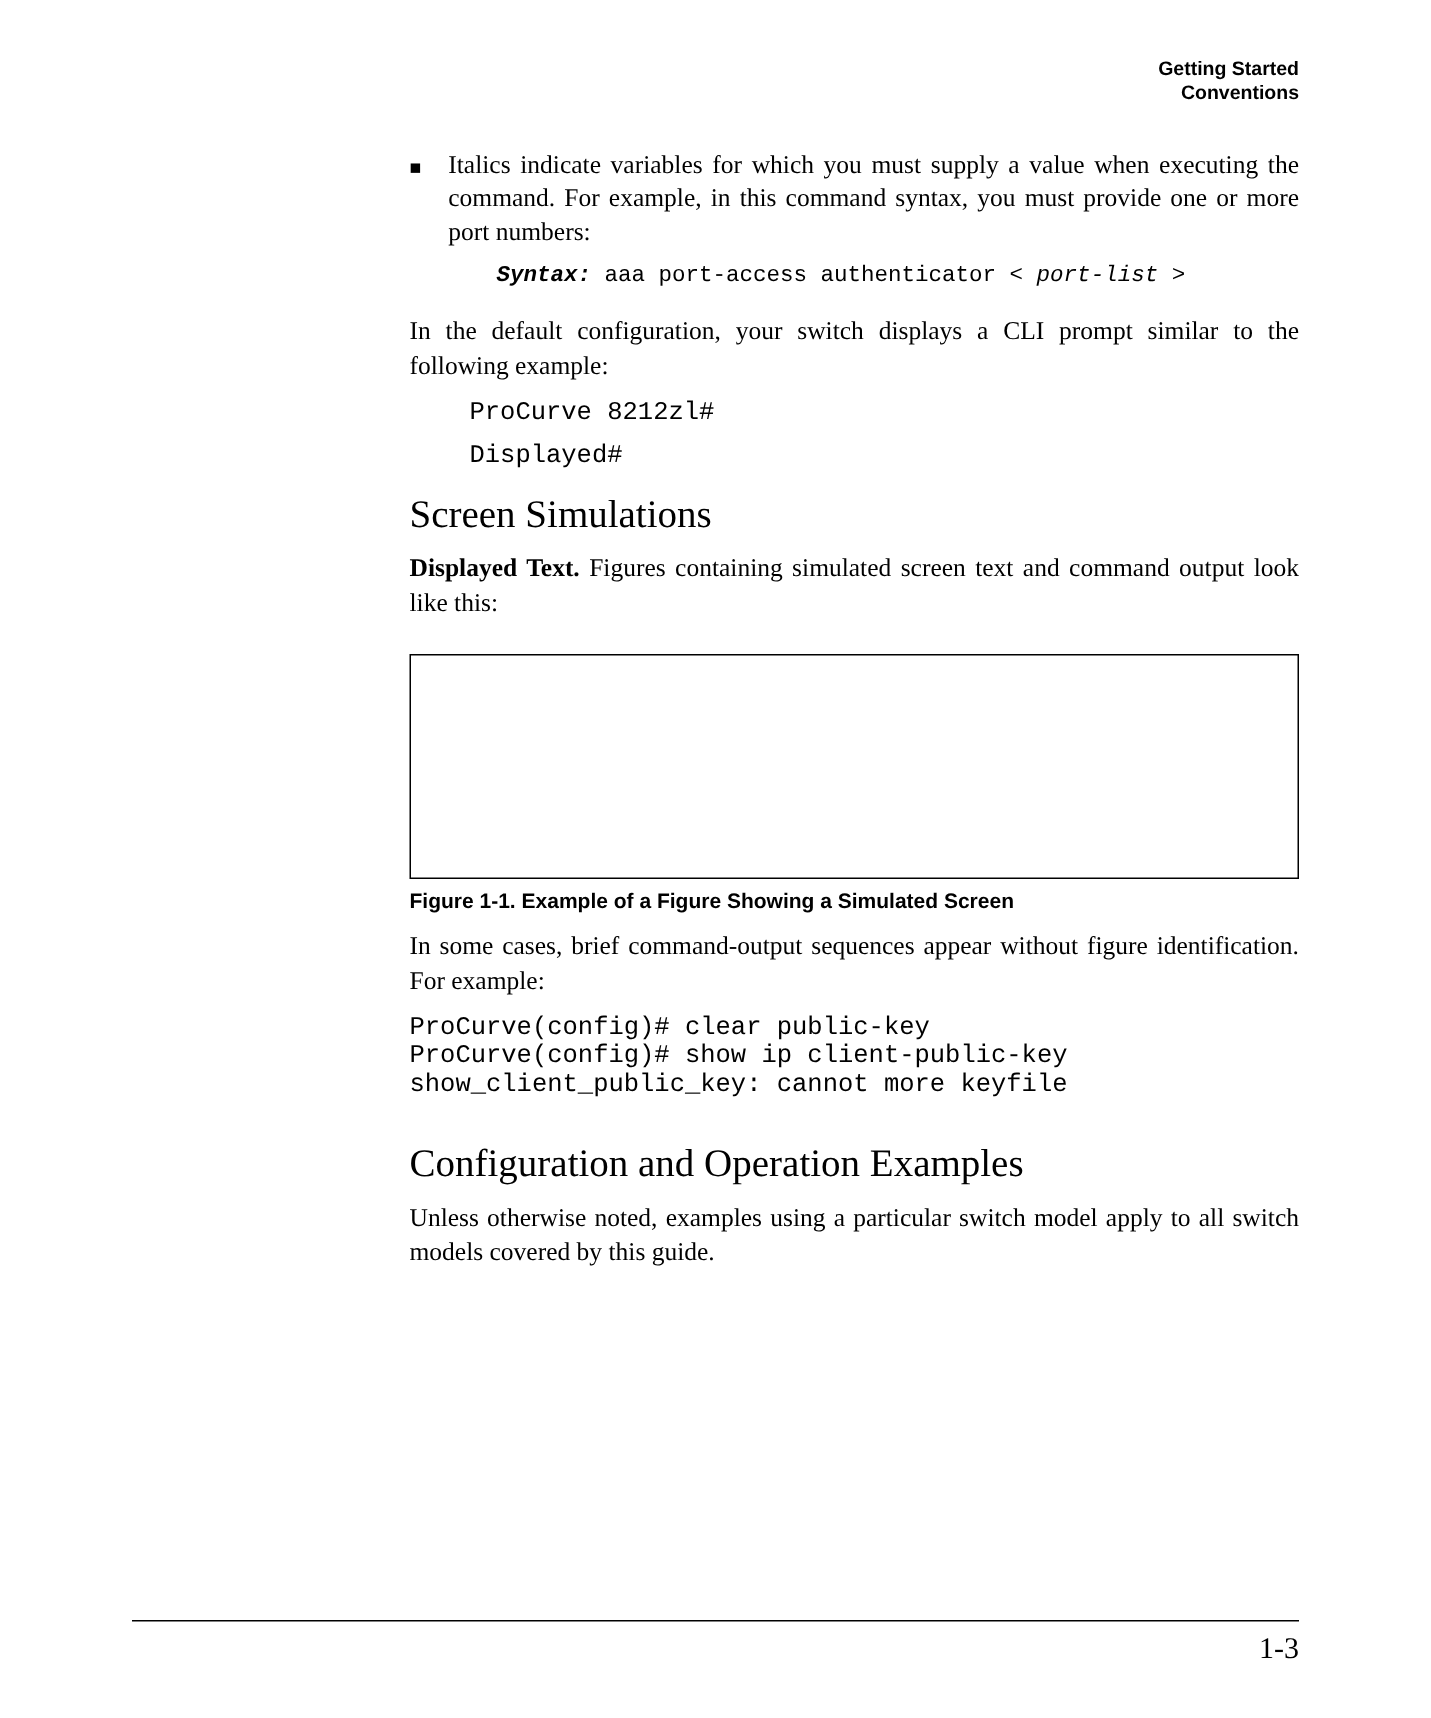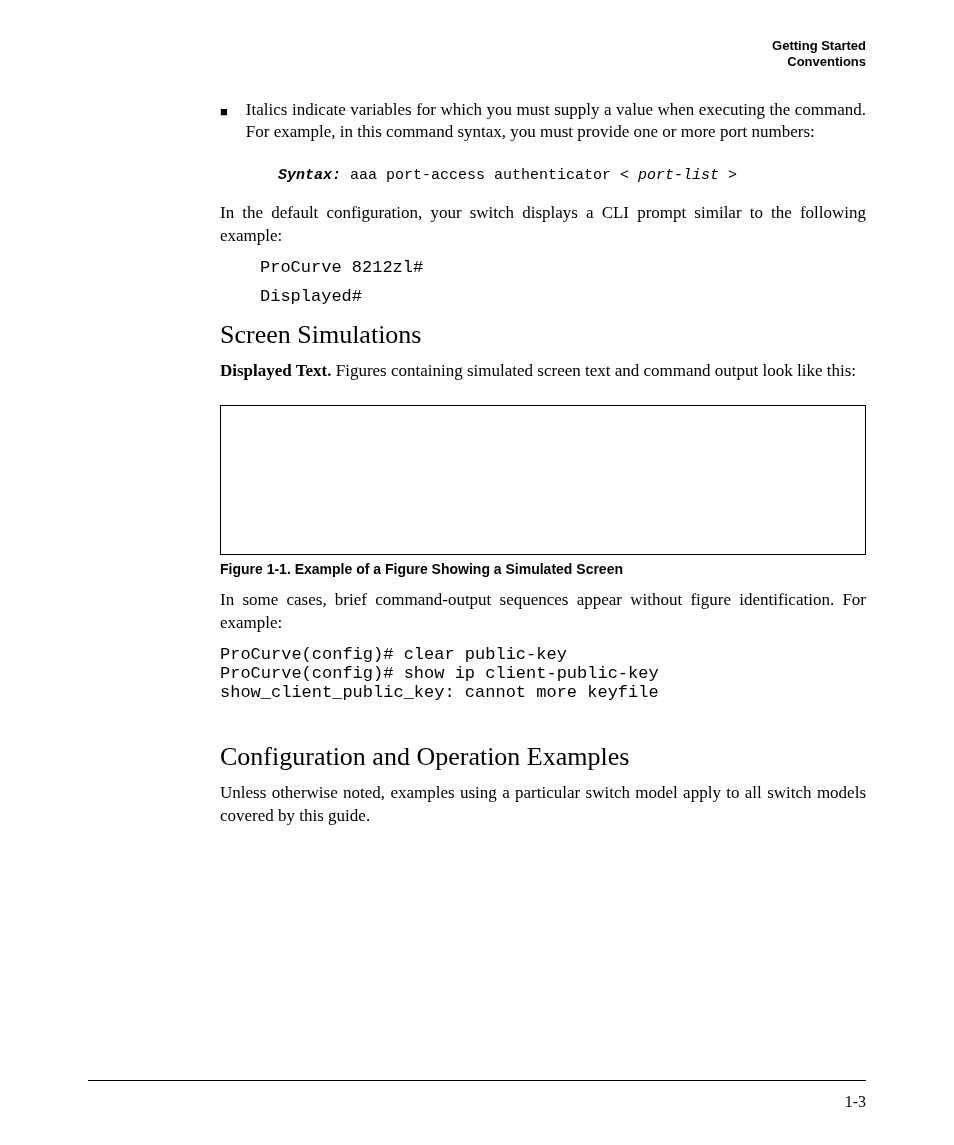--- a/index.html
+++ b/index.html
@@ -7,21 +7,21 @@
     padding: 0;
     background: #fff;
     font-family: "Century Schoolbook", "New Century Schoolbook", Georgia, serif;
     color: #000;
   }
   .page {
     width: 954px;
     height: 1145px;
     position: relative;
     box-sizing: border-box;
-    padding: 38px 88px 0 40px;
+    padding: 38px 88px 0 93px;
   }
   .running-head {
     text-align: right;
     font-family: Arial, Helvetica, sans-serif;
     font-size: 13px;
     line-height: 1.25;
     margin-bottom: 28px;
   }
   .running-head .chapter { font-weight: 700; }
   .running-head .section { font-weight: 700; }
@@ -81,39 +81,39 @@
     position: absolute;
     left: 88px;
     right: 88px;
     bottom: 64px;
     border-top: 1px solid #000;
   }
   .page-num {
     position: absolute;
     right: 88px;
     bottom: 34px;
-    font-size: 16px;
+    font-size: 20px;
     text-align: center;
   }
 </style>
 </head>
 <body>
 
 <div class="page">
 
   <div class="running-head">
     <div class="chapter">Getting Started</div>
     <div class="section">Conventions</div>
   </div>
 
   <div class="content">
 
     <div class="bullet-row">
       <div class="bullet-mark">■</div>
-      <p class="para" style="margin-bottom:17px;">Italics indicate variables for which you must supply a value when executing the command. For example, in this command syntax, you must provide one or more port numbers:</p>
+      <p class="para" style="margin-bottom:2px;">Italics indicate variables for which you must supply a value when executing the command. For example, in this command syntax, you must provide one or more port numbers:</p>
     </div>
 
     <div class="syntax-line">
       <span class="syntax-label">Syntax:</span><span> aaa port-access authenticator &lt; </span><span class="syntax-var">port-list</span><span> &gt;</span>
     </div>
 
     <p class="para">In the default configuration, your switch displays a CLI prompt similar to the following example:</p>
     <div class="code-block">ProCurve 8212zl#</div>
     <div class="code-block">Displayed#</div>
 
@@ -123,20 +123,20 @@
     </p>
 
     <div class="figure-box"></div>
     <div class="figure-caption">Figure 1-1.   Example of a Figure Showing a Simulated Screen</div>
 
     <p class="para">In some cases, brief command-output sequences appear without figure identification. For example:</p>
     <div class="code-block flush">ProCurve(config)# clear public-key
 ProCurve(config)# show ip client-public-key
 show_client_public_key: cannot more keyfile</div>
 
-    <h2 class="section-h" style="margin-top:40px;">Configuration and Operation Examples</h2>
+    <h2 class="section-h" style="margin-top:28px;">Configuration and Operation Examples</h2>
     <p class="para">Unless otherwise noted, examples using a particular switch model apply to all switch models covered by this guide.</p>
 
   </div>
 
   <div class="footer-rule"></div>
   <div class="page-num">1-3</div>
 </div>
 
 </body></html>

